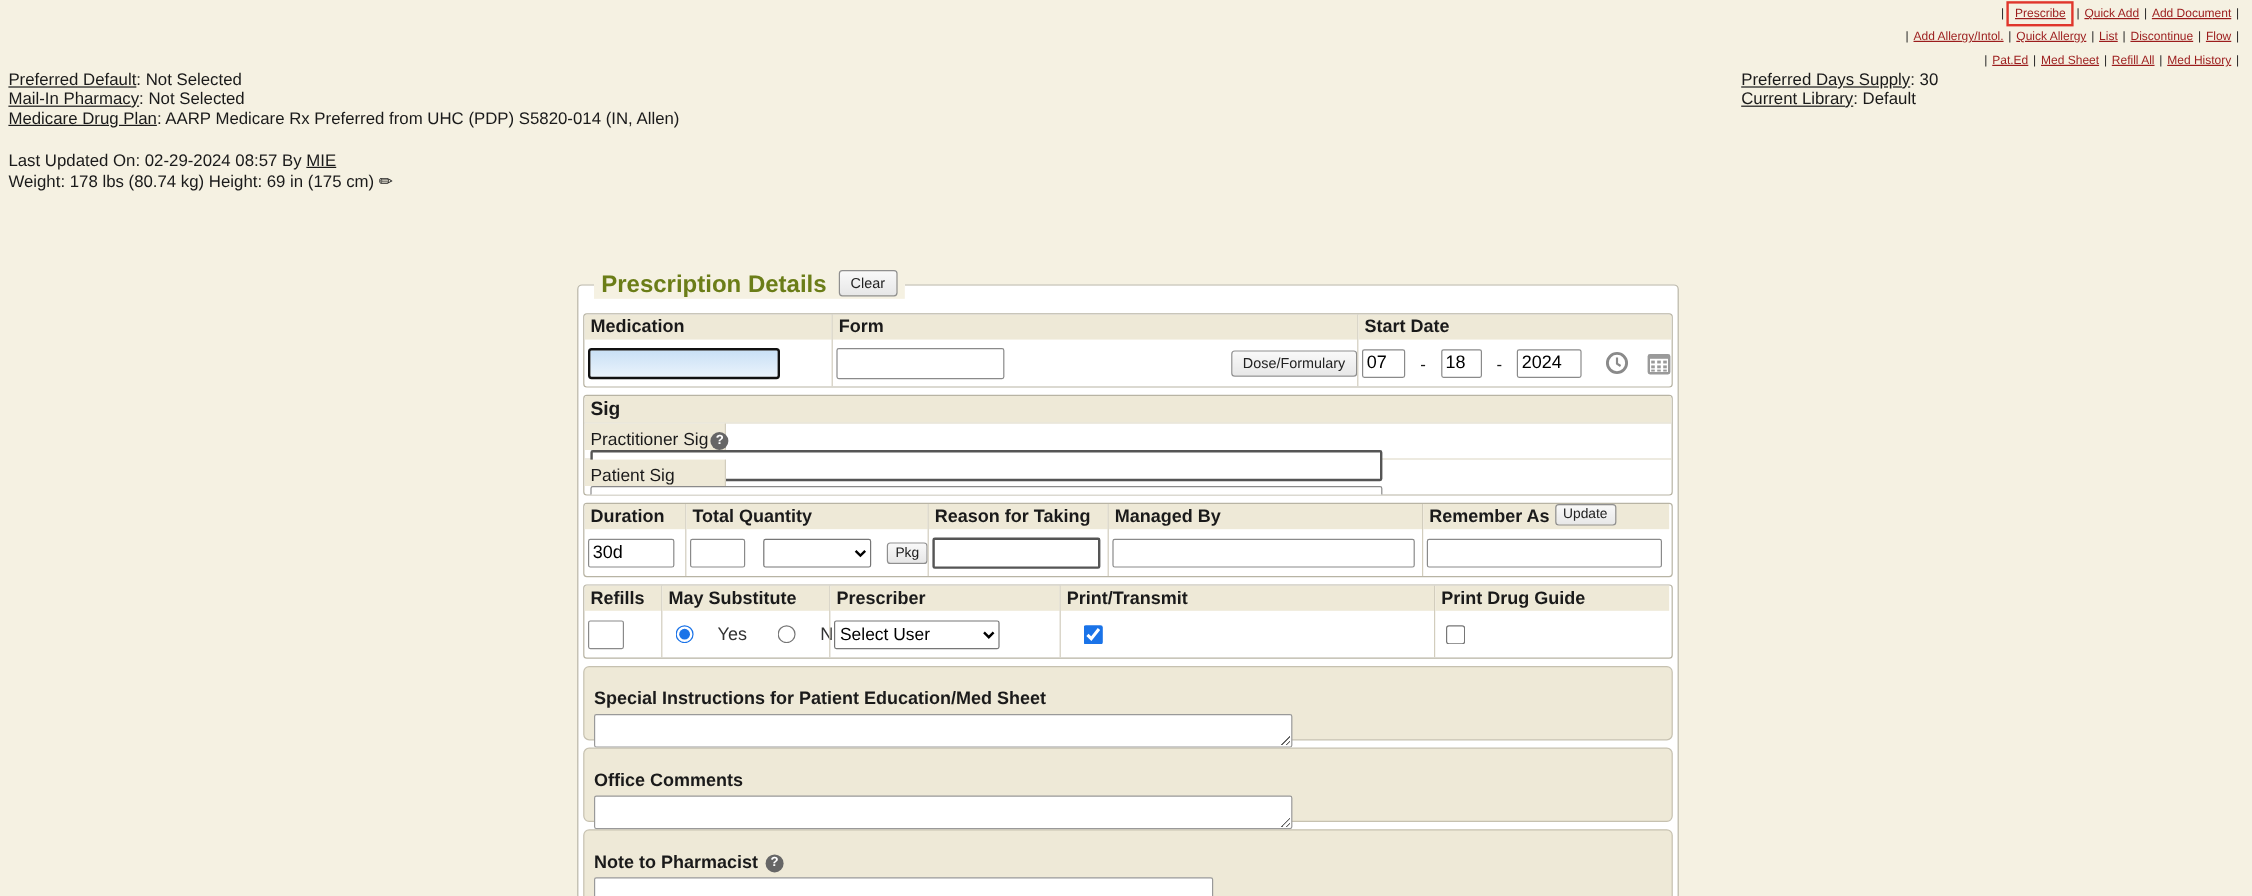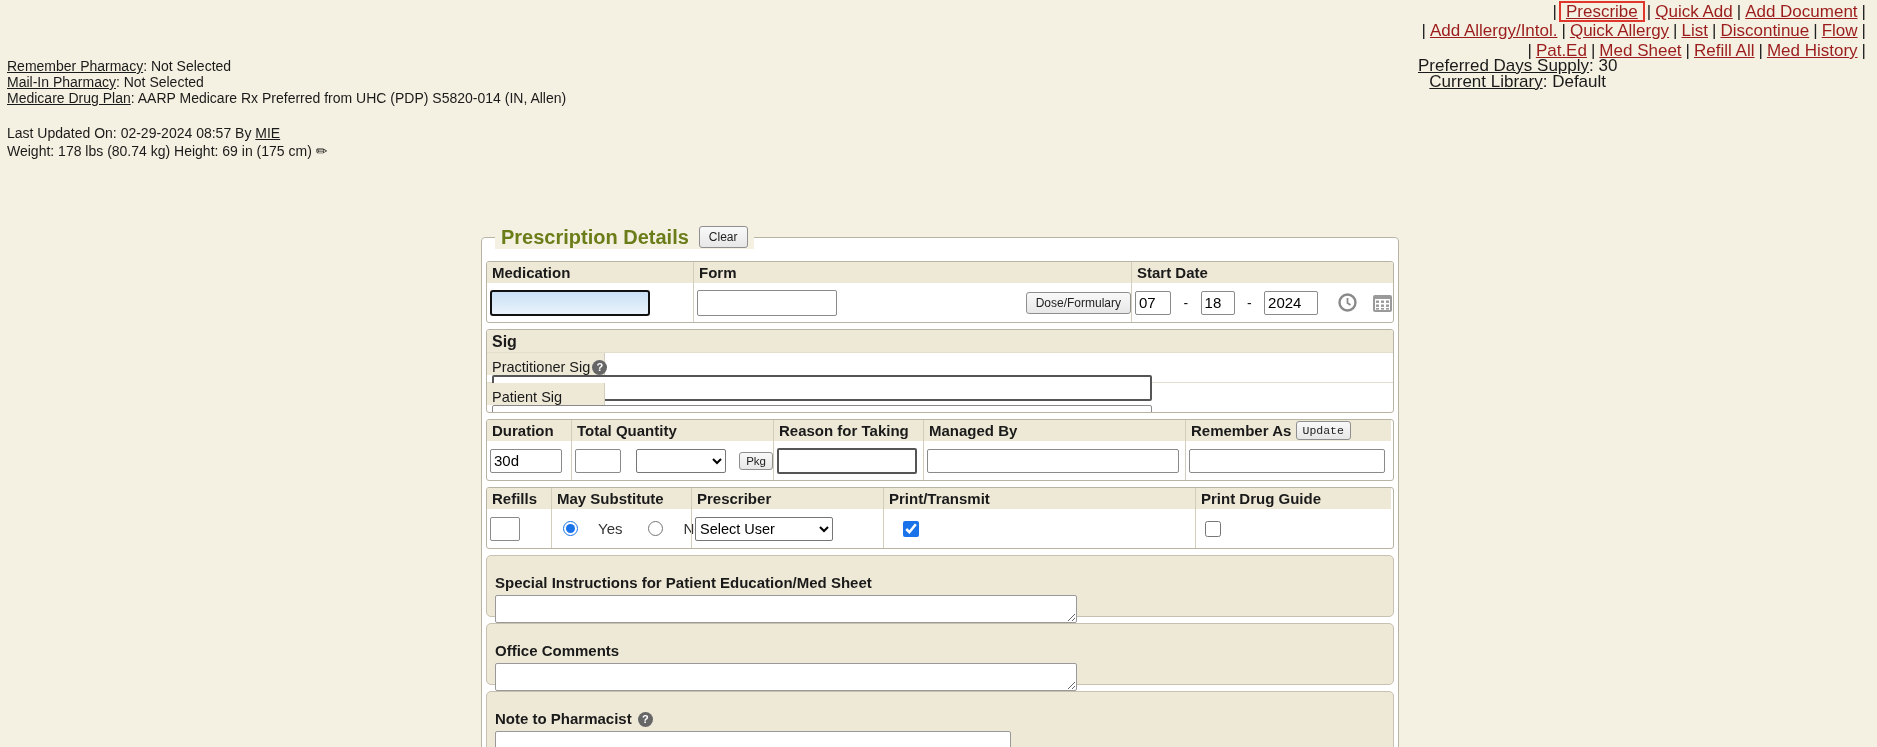--- a/index.html
+++ b/index.html
@@ -4,29 +4,29 @@
 <style>
   * { margin:0; padding:0; box-sizing:border-box; }
   html,body { width:1877px; height:747px; overflow:hidden; }
   body {
     position:relative;
     background:#f5f1e2;
     font-family:"Liberation Sans", sans-serif;
     color:#1a1a1a;
   }
   
-  .nav { position:absolute; top:1px; right:9px; text-align:right; font-size:17px; line-height:20px; white-space:nowrap; }
+  .nav { position:absolute; top:1px; right:9px; text-align:right; font-size:10px; line-height:20px; white-space:nowrap; }
   .nav-line { height:20px; }
   .navlink { color:#9b1c1c; text-decoration:underline; cursor:pointer; margin:0 2px; }
   .sep { color:#222; margin:0 2px; }
   .sep::before { content:"|"; }
   .hl-box { border:2px solid #e0362c; padding:0 3px; display:inline-block; line-height:17px; }
   
   .info-left { position:absolute; left:7px; top:58px; font-size:14px; line-height:16px; white-space:nowrap; }
-  .info-right { position:absolute; left:1418px; top:58px; font-size:17px; line-height:16px; white-space:nowrap;text-align:center; }
+  .info-right { position:absolute; left:1451px; top:58px; font-size:14px; line-height:16px; white-space:nowrap; }
   .updated { position:absolute; left:7px; top:125px; font-size:14px; line-height:17.5px; white-space:nowrap; }
   .ulab { text-decoration:underline; cursor:pointer; color:#1a1a1a; }
   .pencil { font-size:14px; cursor:pointer; }
   
   fieldset.rx {
     position:absolute; left:481px; top:226px; width:916px; height:524px;
     background:#fff; border:1px solid #b8b4a4; border-radius:4px;
     padding:6px 3px 8px;
   }
   legend.rx-legend {
@@ -86,21 +86,21 @@
   </div>
   <div class="nav-line">
     <span class="sep"></span><a class="navlink">Add Allergy/Intol.</a><span class="sep"></span><a class="navlink">Quick Allergy</a><span class="sep"></span><a class="navlink">List</a><span class="sep"></span><a class="navlink">Discontinue</a><span class="sep"></span><a class="navlink">Flow</a><span class="sep"></span>
   </div>
   <div class="nav-line">
     <span class="sep"></span><a class="navlink">Pat.Ed</a><span class="sep"></span><a class="navlink">Med Sheet</a><span class="sep"></span><a class="navlink">Refill All</a><span class="sep"></span><a class="navlink">Med History</a><span class="sep"></span>
   </div>
 </div>
 
 <div class="info-left">
-  <div><a class="ulab">Remember Pharmacy</a><span>: Not Selected</span></div>
+  <div><a class="ulab">Preferred Default</a><span>: Not Selected</span></div>
   <div><a class="ulab">Mail-In Pharmacy</a><span>: Not Selected</span></div>
   <div><a class="ulab">Medicare Drug Plan</a><span>: AARP Medicare Rx Preferred from UHC (PDP) S5820-014 (IN, Allen)</span></div>
 </div>
 
 <div class="info-right">
   <div><a class="ulab">Preferred Days Supply</a><span>: 30</span></div>
   <div><a class="ulab">Current Library</a><span>: Default</span></div>
 </div>
 
 <div class="updated">
@@ -195,21 +195,21 @@
           <input class="ti thick" style="width: 140px;" type="text" value="">
         </div>
     </div>
     <div class="col" style="width:262px;">
       <div class="h">Managed By</div>
       <div class="b">
           <input class="ti" style="width: 252px;" type="text" value="">
         </div>
     </div>
     <div class="col" style="width:206px;">
-      <div class="h"><span>Remember As</span> <button class="btn btn-sm" style="margin-top:-4px;font-family:Liberation Mono, monospace;">Update</button></div>
+      <div class="h"><span>Remember As</span> <button class="btn btn-sm" style="margin-top:-4px;">Update</button></div>
       <div class="b">
           <input class="ti" style="width: 196px;" type="text" value="">
         </div>
     </div>
   </div>
 
   <div class="tbl">
     <div class="col" style="width:64px;">
       <div class="h">Refills</div>
       <div class="b">

